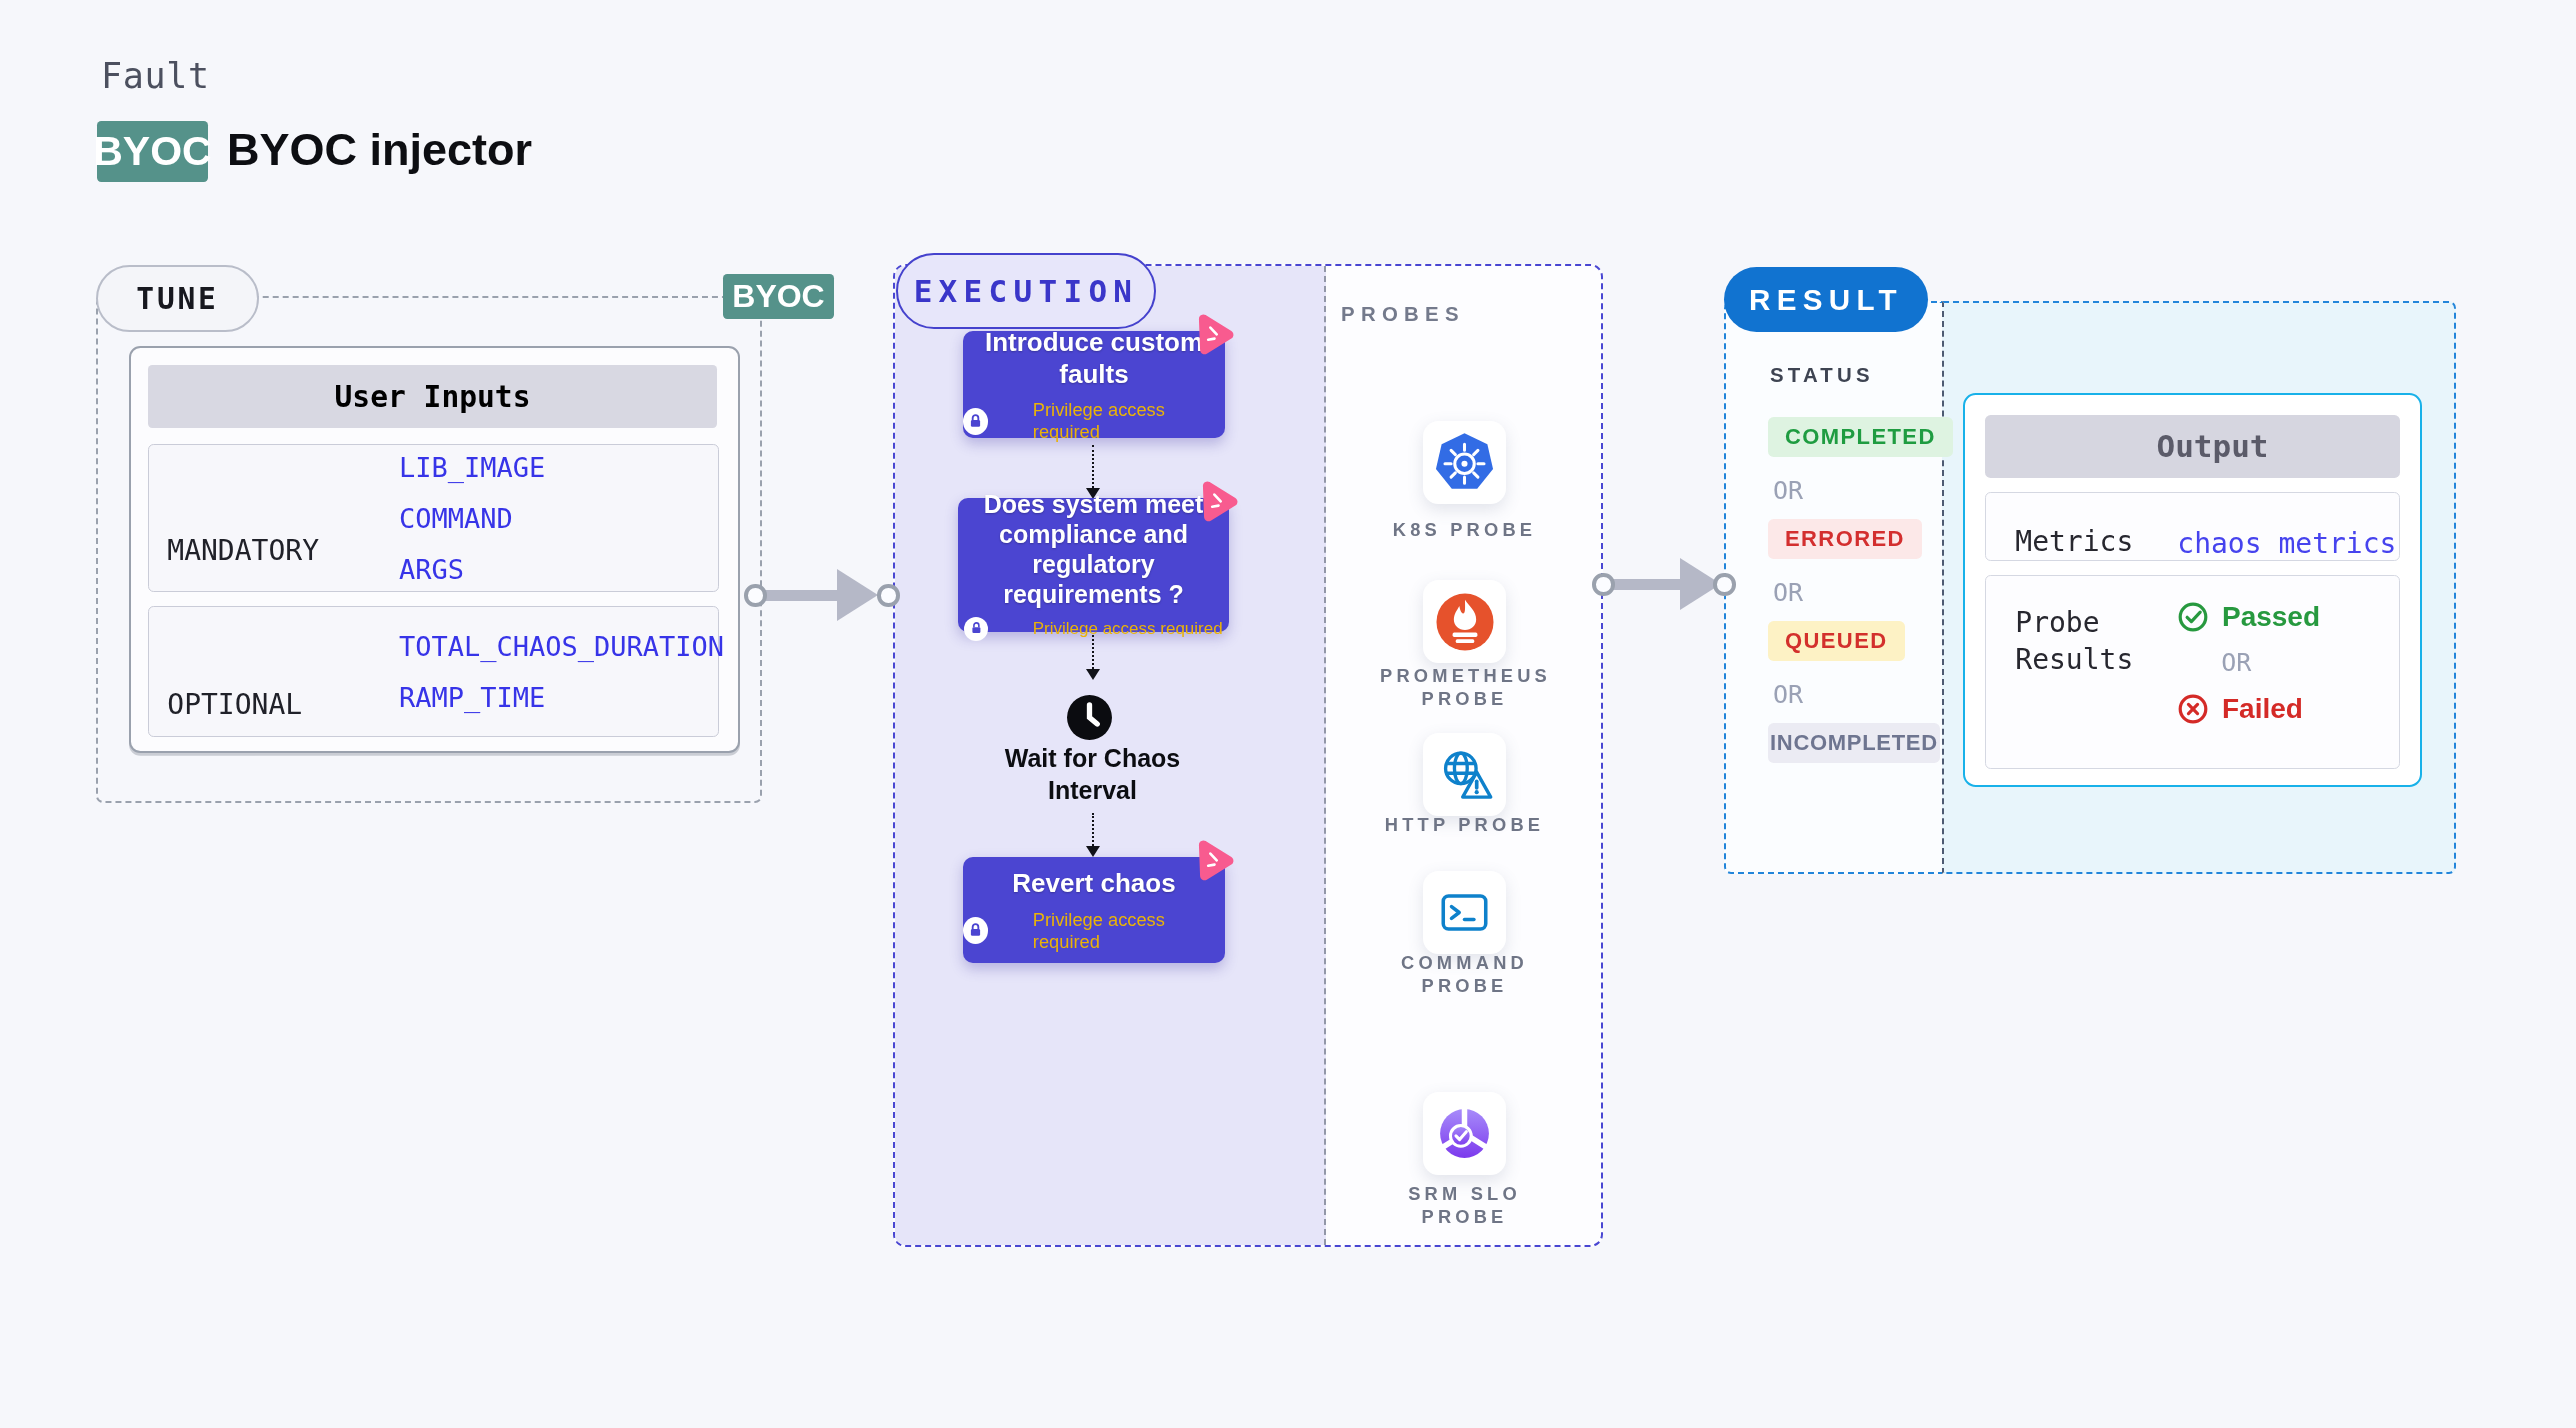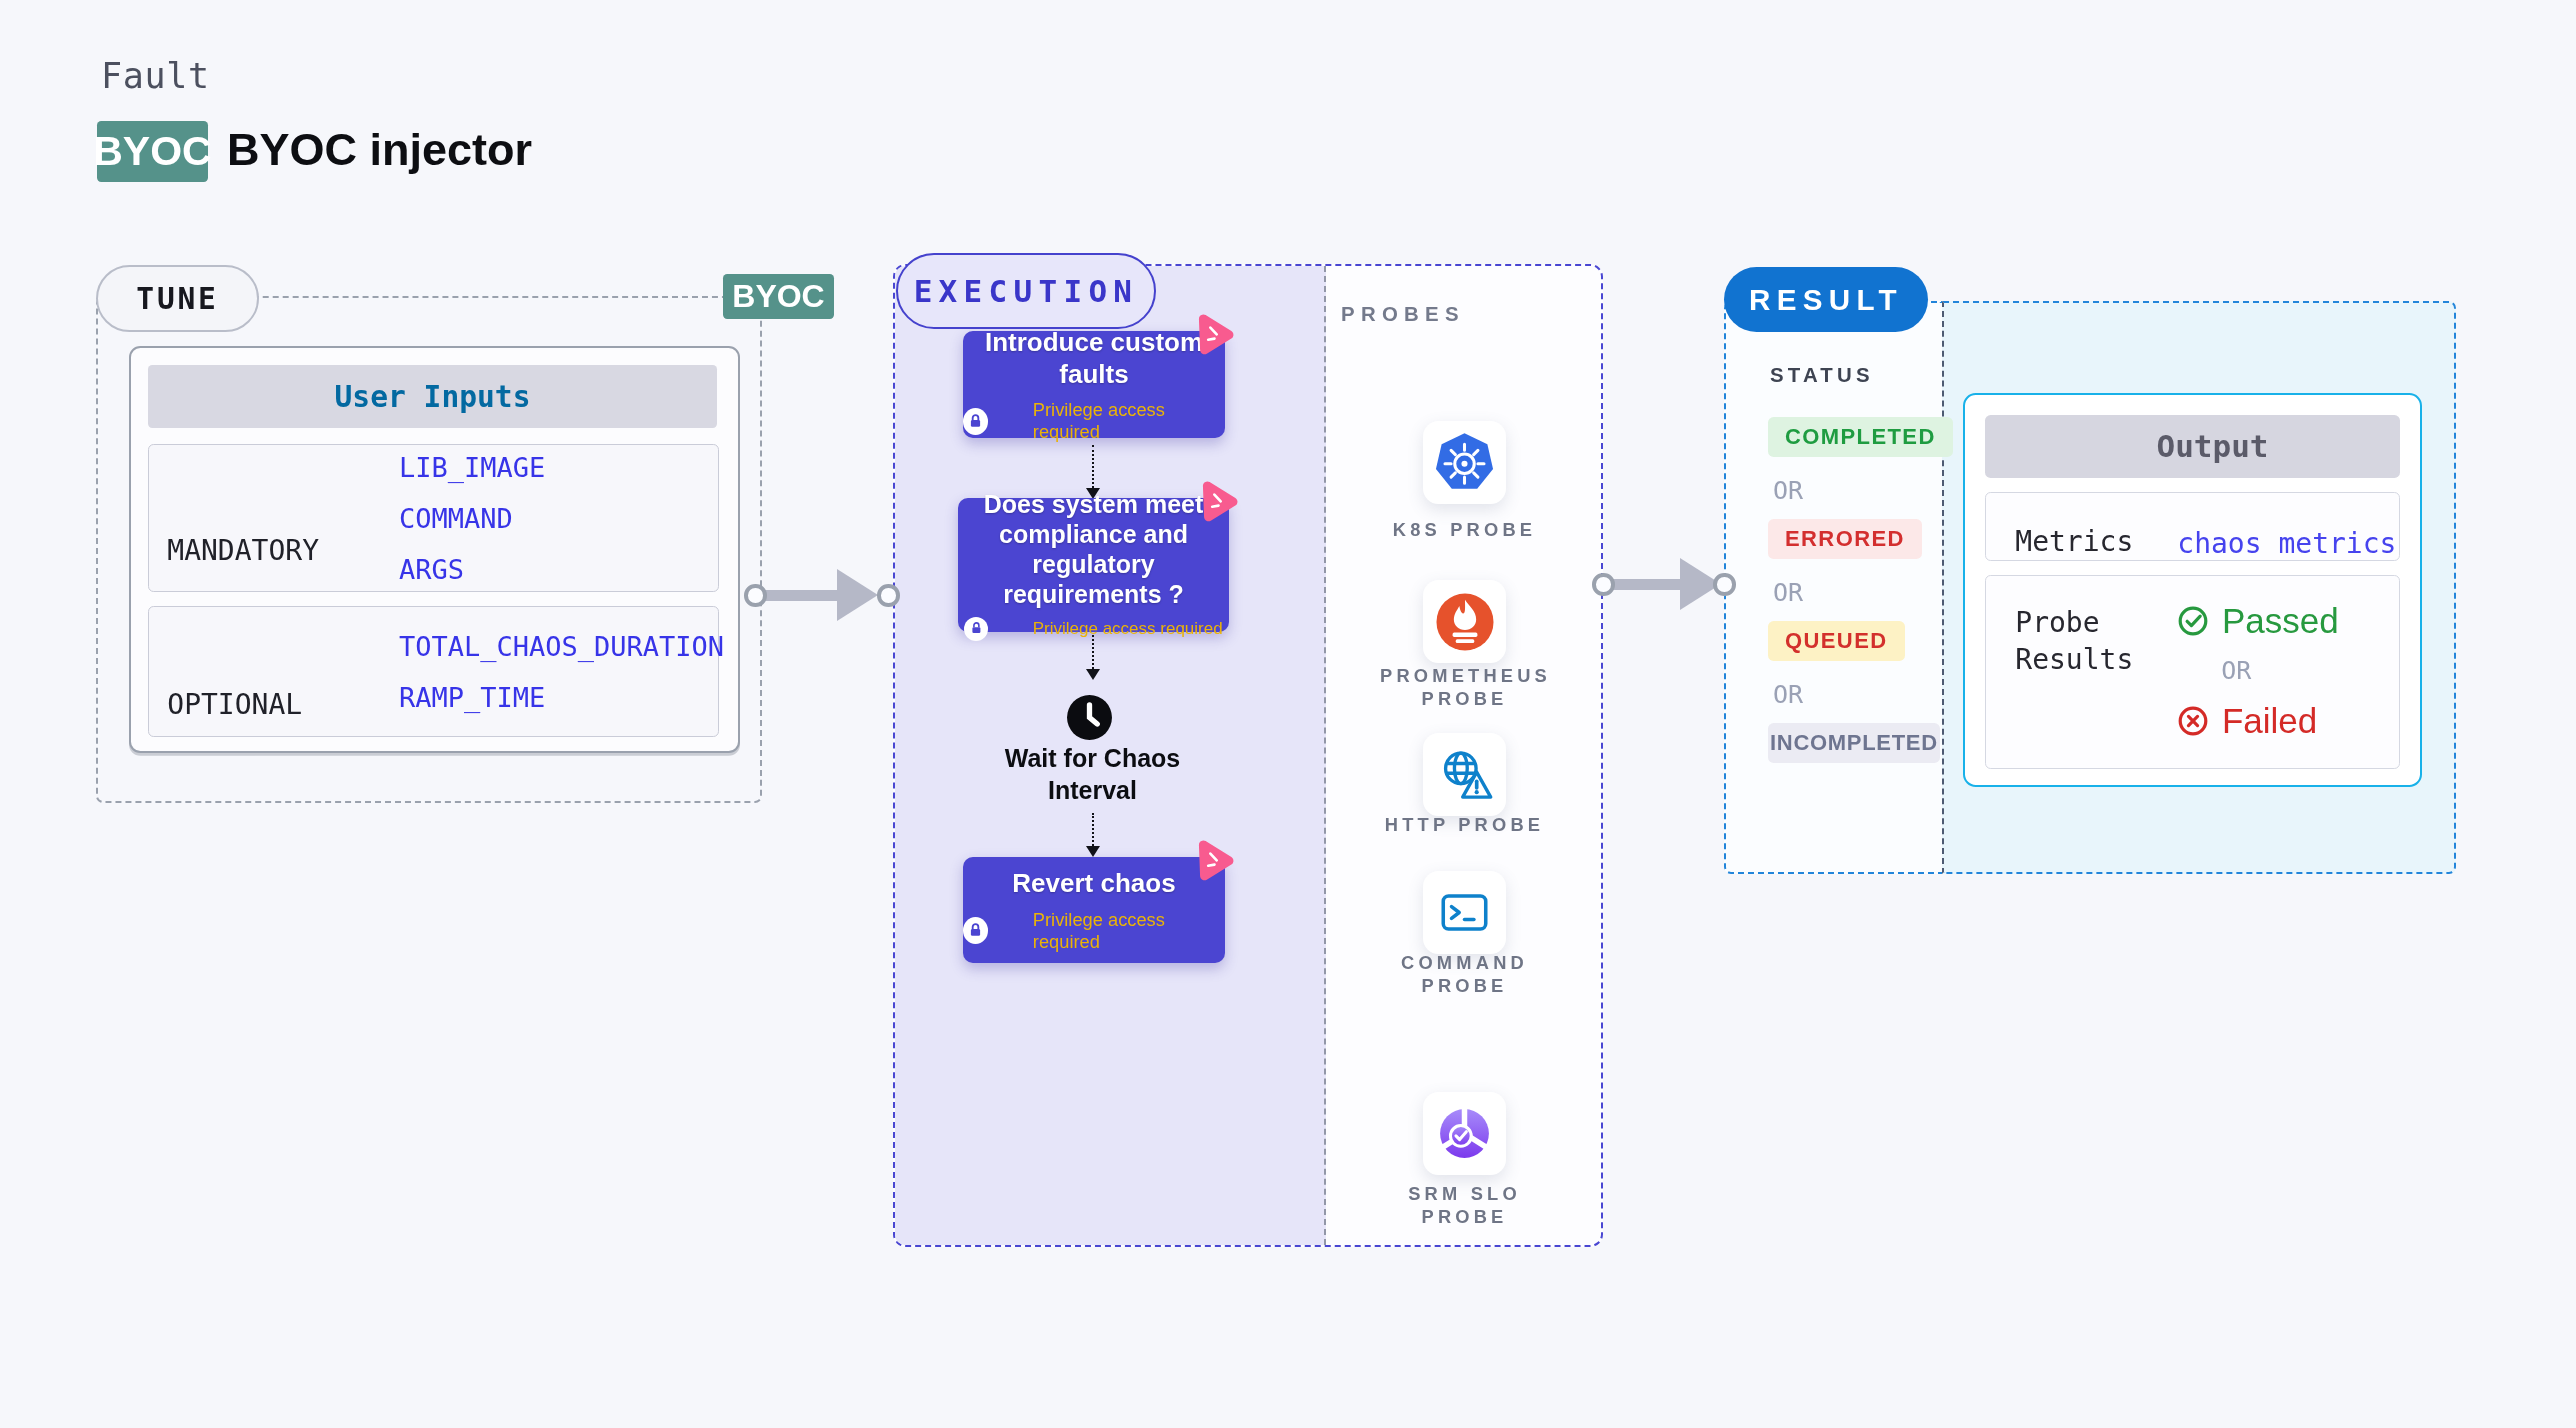--- a/index.html
+++ b/index.html
@@ -23,21 +23,21 @@
              border:2.8px solid #4542cd;font-size:31px;font-weight:700;color:#3a36c9;letter-spacing:6.3px;}
   .pill-result{left:1724px;top:267px;width:204px;height:65px;background:#1173d0;
                font-size:29.6px;font-weight:700;color:#ffffff;letter-spacing:6.3px;}
 
   
   .tune-rect{left:96px;top:296px;width:662px;height:503px;border:2.1px dashed #9aa1ad;border-radius:7px;}
   .byoc-badge.b2{left:723px;top:274px;width:111px;height:45px;font-size:32px;z-index:6;}
   .ui-card{left:129px;top:346px;width:607px;height:403px;background:#fcfcfe;border:2.1px solid #9aa1ad;
            border-radius:11.3px;box-shadow:0 2.8px 0 rgba(120,126,140,.35);z-index:2;}
   .ui-title{left:17px;top:17px;width:569px;height:63px;background:#d8d8e2;border-radius:4.2px;
-            display:flex;align-items:center;justify-content:center;font-size:29.6px;color:#0369a1;font-weight:700;}
+            display:flex;align-items:center;justify-content:center;font-size:29.6px;color:#000000;font-weight:700;}
   .ui-row{left:17px;width:569px;background:#f7f7fb;border:1.4px solid #caccd8;border-radius:5.6px;}
   .ui-row.r1{top:96px;height:146px;}
   .ui-row.r2{top:258px;height:129px;}
   .ui-row-label{position:absolute;left:18.3px;top:50%;transform:translateY(-50%);
                 font-size:28px;color:#202129;margin-top:32px;}
   .ui-vals{position:absolute;left:250px;top:50%;transform:translateY(-50%);}
   .ui-vals div{font-size:27px;color:#3734e8;line-height:51px;}
 
   
   .conn-dot{width:22.5px;height:22.5px;border-radius:50%;background:#fbfcff;border:4.9px solid #9aa1ad;
@@ -102,21 +102,21 @@
   .output-title{height:63px;background:#d6d6e0;border-radius:5.6px;display:flex;align-items:center;
                 justify-content:center;font-size:31px;color:#5b5b69;font-weight:700;padding-left:40px;}
   .out-row{border:1.4px solid #d5d8e2;border-radius:5.6px;background:#fdfdff;margin-top:14px;
            display:flex;align-items:flex-end;}
   .out-row.metrics{height:67px;}
   .out-row.probes-res{height:192px;align-items:flex-start;}
   .out-label{width:162px;padding-left:29.6px;font-size:28px;color:#27272f;line-height:37px;}
   .metrics-val{font-size:28px;color:#4643ee;}
   .res-col{display:flex;flex-direction:column;gap:15.5px;padding-top:25px;}
   .res-line{display:flex;align-items:center;gap:12.7px;}
-  .res-line .txt{font-size:35px;font-weight:400;}
+  .res-line .txt{font-size:28px;font-weight:700;}
   .passed .txt{color:#27993f;} .failed .txt{color:#d42a27;}
   .res-or{font-size:25px;color:#9aa1b5;padding-left:44px;}
   .probes-res .out-label{padding-top:28px;}
 </style>
 </head>
 <body>
 
 <div class="abs kicker mono">Fault</div>
 <div class="abs byoc-badge b1">BYOC</div>
 <div class="abs page-title">BYOC injector</div>

